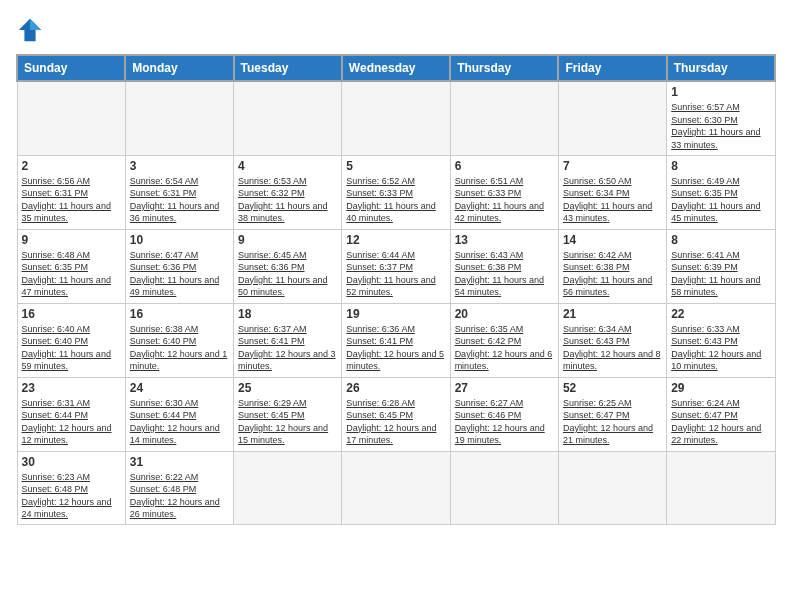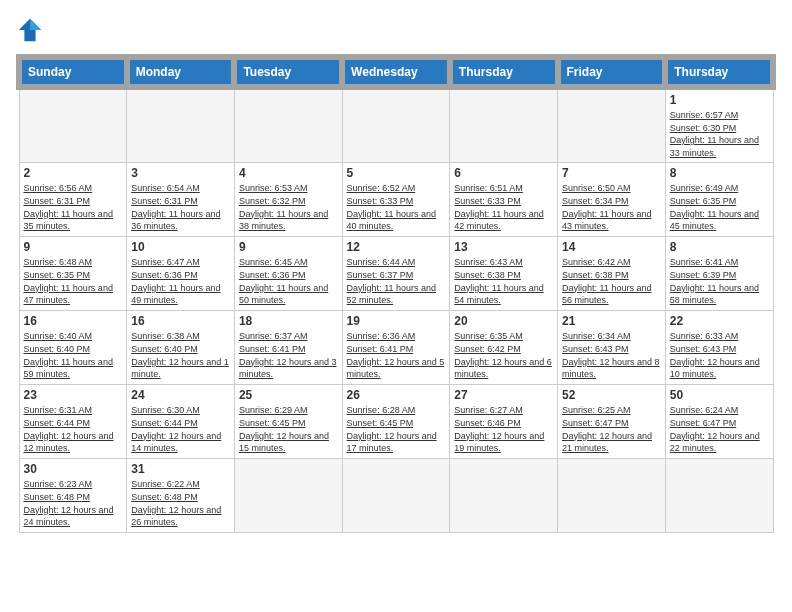--- a/index.html
+++ b/index.html
@@ -56,21 +56,21 @@
       border: 1px solid #ccc;
       table-layout: fixed;
     }
     .calendar th {
       background-color: #2979c0;
       color: #fff;
       text-align: left;
       padding: 5px 6px;
       font-size: 12px;
       font-weight: bold;
-      border: 6px solid #a3a3a3;
+      border: 2px solid #a3a3a3;
     }
     .calendar td {
       vertical-align: top;
       border: 1px solid #ccc;
       padding: 3px 4px;
       font-size: 9.5px;
       color: #333;
       height: 74px;
       background: #fff;
     }
@@ -250,21 +250,21 @@
           </td>
           <td>
             <span class="day-number">27</span>
             <div class="sun-info">Sunrise: 6:27 AM<br>Sunset: 6:46 PM<br>Daylight: 12 hours and 19 minutes.</div>
           </td>
           <td>
             <span class="day-number">52</span>
             <div class="sun-info">Sunrise: 6:25 AM<br>Sunset: 6:47 PM<br>Daylight: 12 hours and 21 minutes.</div>
           </td>
           <td>
-            <span class="day-number">50</span>
+            <span class="day-number">29</span>
             <div class="sun-info">Sunrise: 6:24 AM<br>Sunset: 6:47 PM<br>Daylight: 12 hours and 22 minutes.</div>
           </td>
         </tr>
         <tr class="last-row">
           <td>
             <span class="day-number">30</span>
             <div class="sun-info">Sunrise: 6:23 AM<br>Sunset: 6:48 PM<br>Daylight: 12 hours and 24 minutes.</div>
           </td>
           <td>
             <span class="day-number">31</span>

